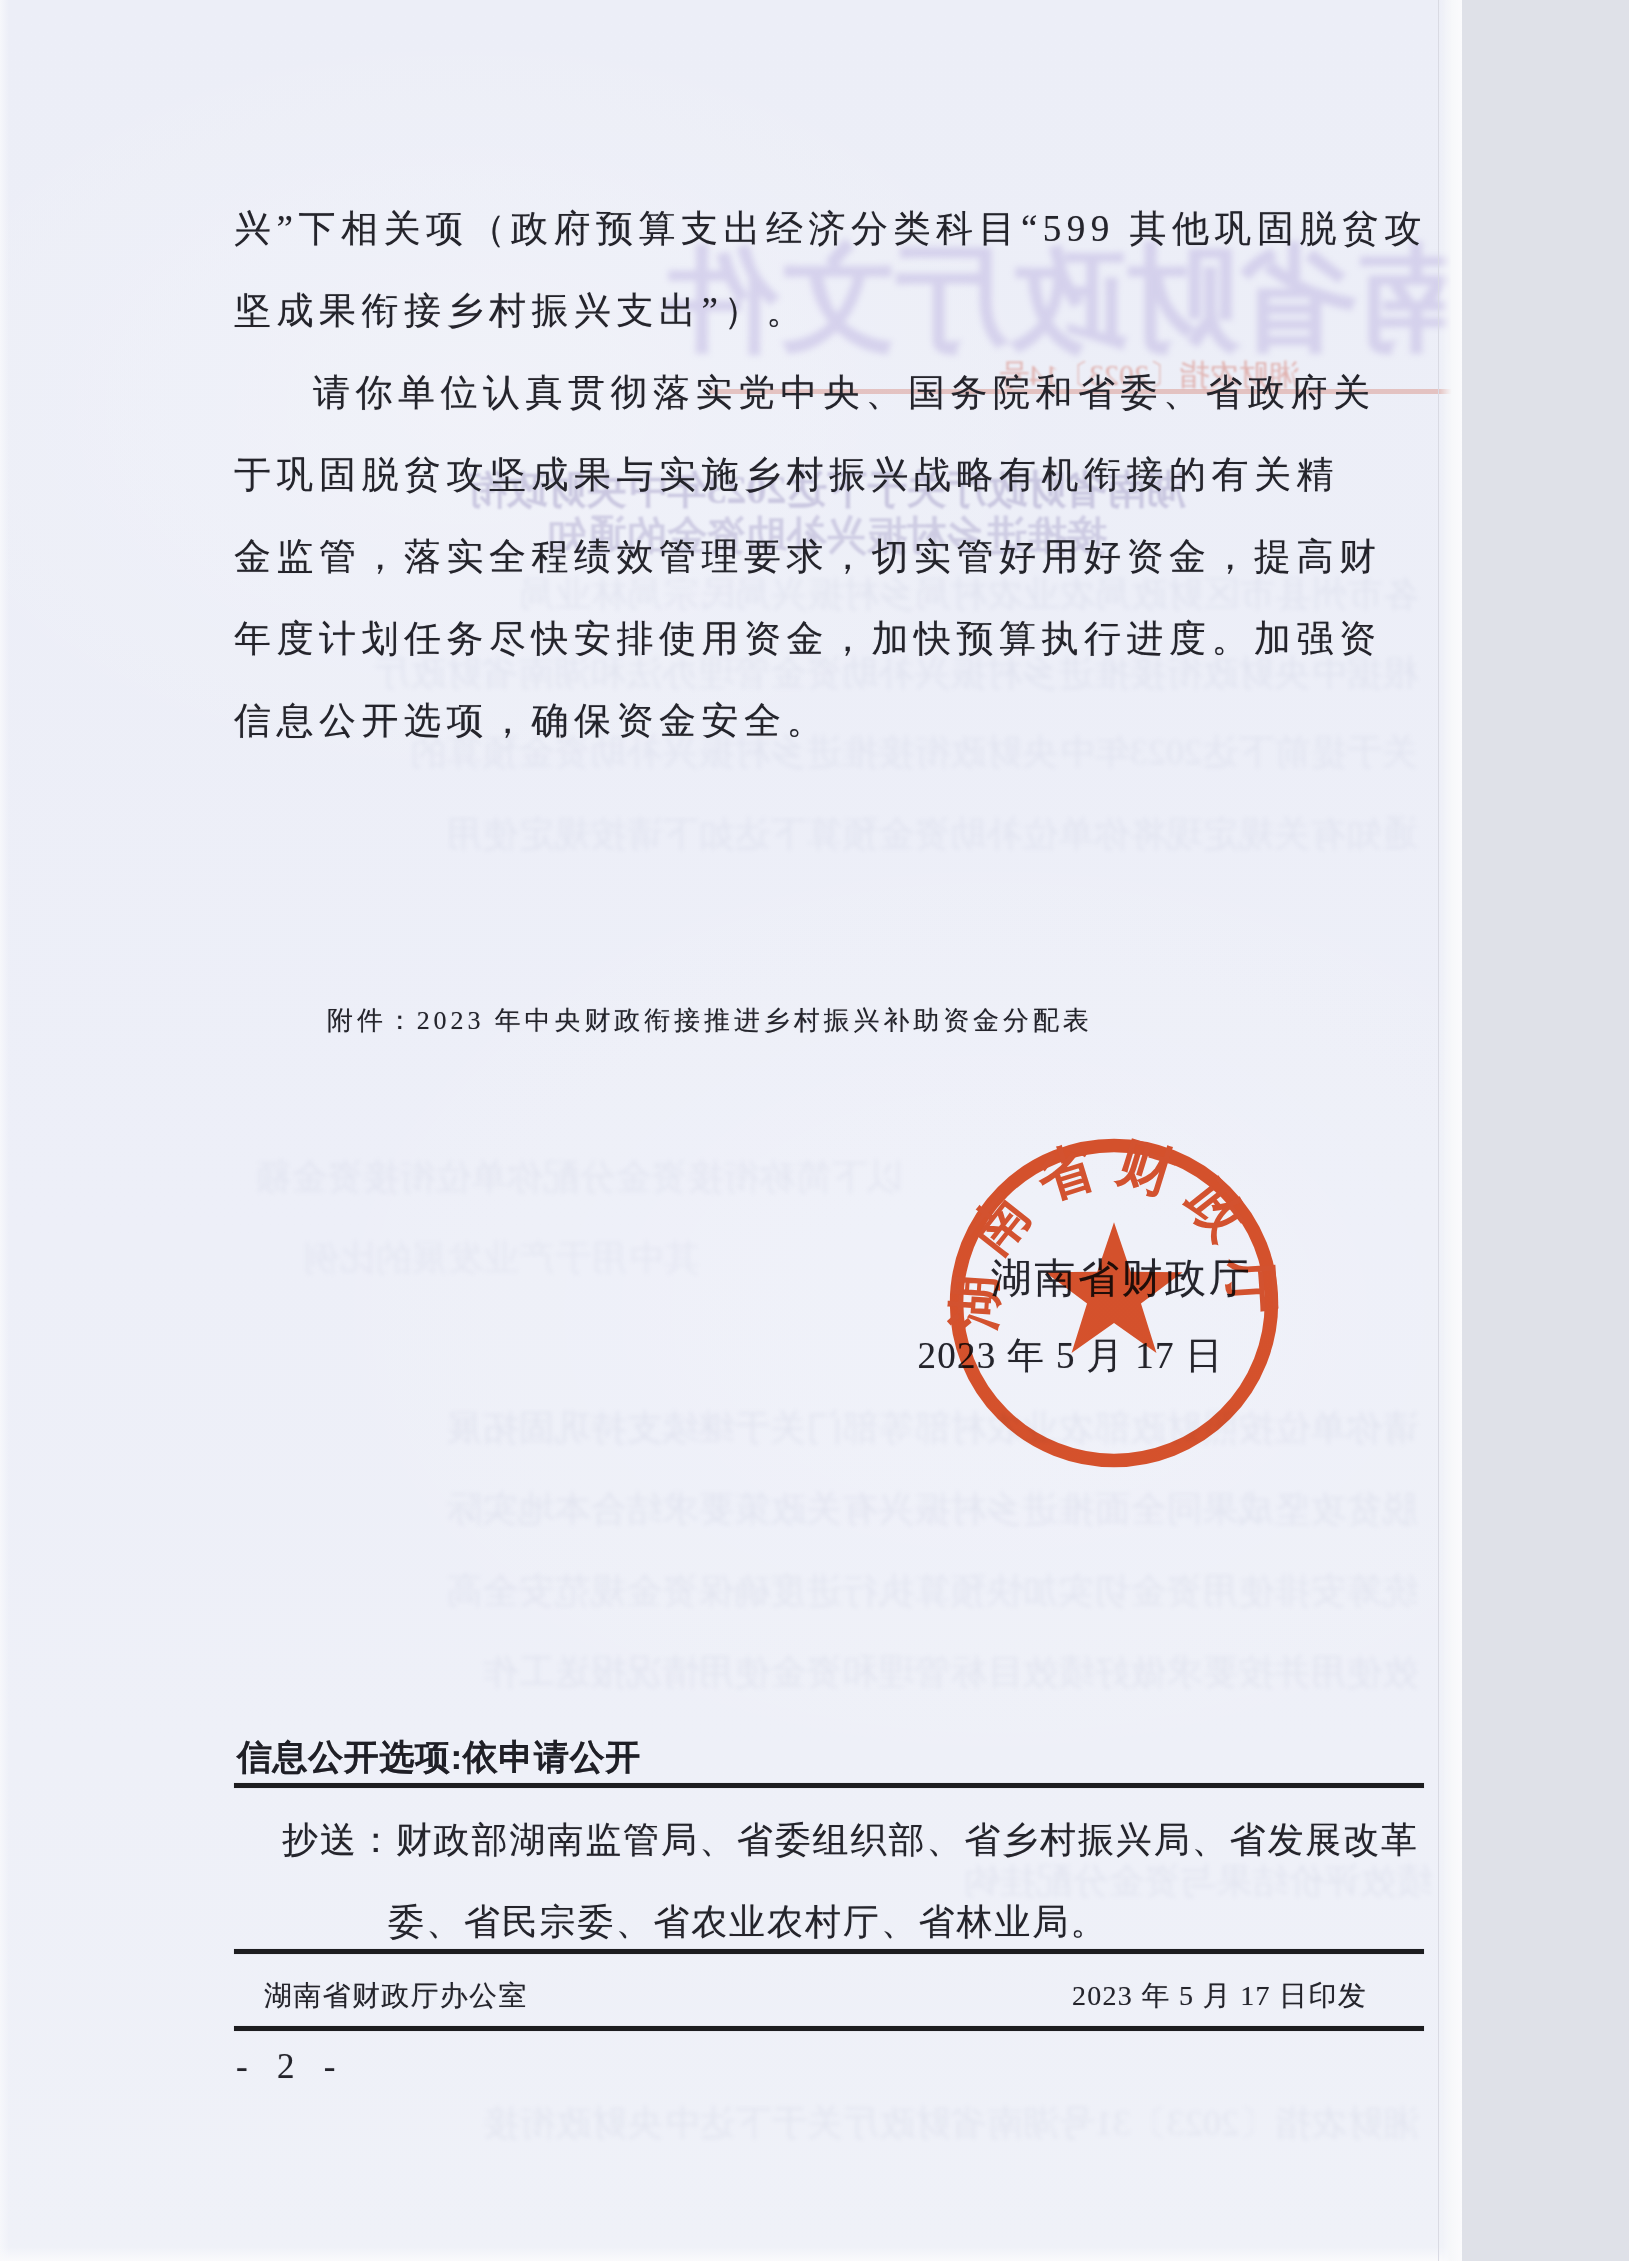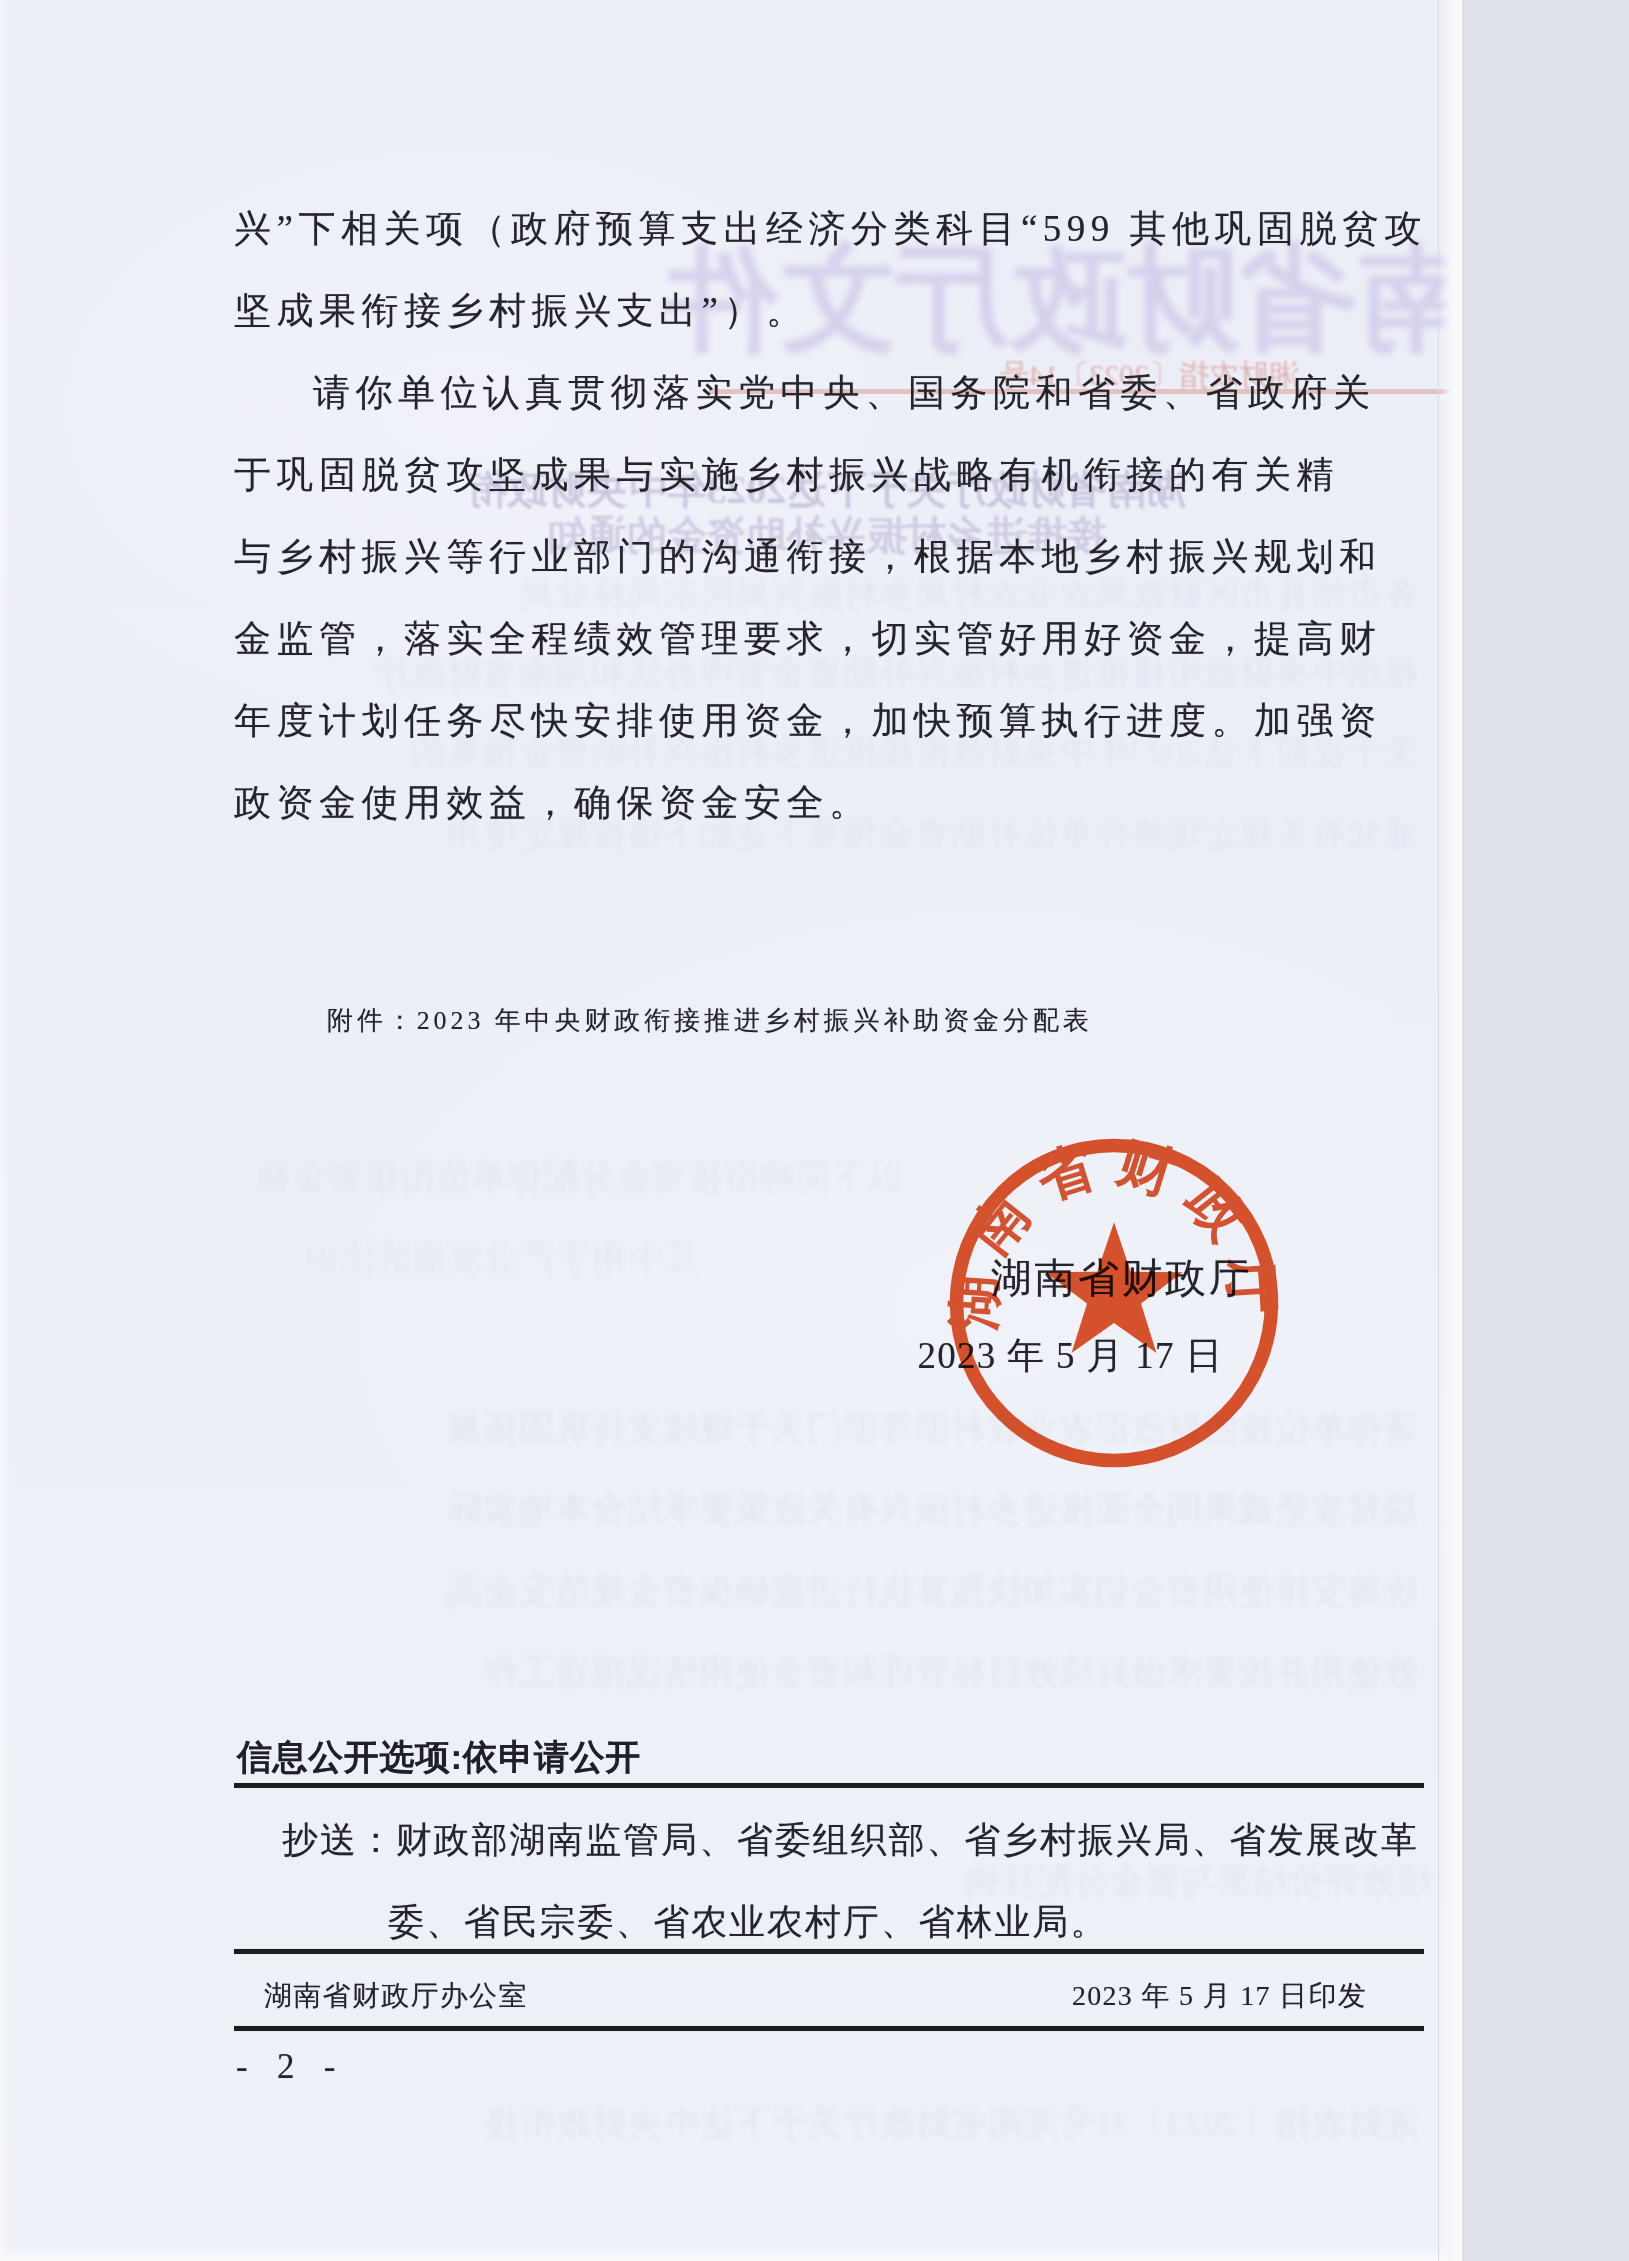--- a/index.html
+++ b/index.html
@@ -86,24 +86,23 @@
       <div class="ghost" style="top: 1652px; left: 245px; width: 1173px; font-size: 36px; color: rgb(154, 160, 191); opacity: 0.13; filter: blur(1.9px);">效使用并按要求做好绩效目标管理和资金使用情况报送工作</div>
       <div class="ghost" style="top: 1861px; left: 916px; width: 516px; font-size: 36px; color: rgb(154, 160, 191); opacity: 0.13; filter: blur(1.9px);">绩效评价结果与资金分配挂钩</div>
       <div class="ghost" style="top: 2103px; left: 426px; width: 993px; font-size: 36px; color: rgb(154, 160, 191); opacity: 0.13; filter: blur(1.9px);">湘财农指〔2023〕31号湖南省财政厅关于下达中央财政衔接</div>
     </div>
 
   <div id="body-lines" class="abs ink">
       <div class="body-line">兴”下相关项（政府预算支出经济分类科目“599 其他巩固脱贫攻</div>
       <div class="body-line">坚成果衔接乡村振兴支出”）。</div>
       <div class="body-line indent">请你单位认真贯彻落实党中央、国务院和省委、省政府关</div>
       <div class="body-line">于巩固脱贫攻坚成果与实施乡村振兴战略有机衔接的有关精</div>
-      <div class="body-line">与乡村振兴等行业部门的沟通衔接，根据本地乡村振兴规划和</div>
       <div class="body-line">金监管，落实全程绩效管理要求，切实管好用好资金，提高财</div>
       <div class="body-line">年度计划任务尽快安排使用资金，加快预算执行进度。加强资</div>
-      <div class="body-line">政资金使用效益，确保资金安全。</div>
+      <div class="body-line">信息公开选项，确保资金安全。</div>
     </div>
 
   <div id="attachment-line" class="abs ink">附件：2023 年中央财政衔接推进乡村振兴补助资金分配表</div>
 
   <div id="issuer-name" class="abs ink">湖南省财政厅</div>
   <div id="issue-date" class="abs ink">2023 年 5 月 17 日</div>
 
   <svg id="official-seal" class="abs" viewBox="0 0 530 530" xmlns="http://www.w3.org/2000/svg">
     <circle cx="265" cy="265" r="244" fill="none" stroke="#e1491d" stroke-width="21"></circle>
     <polygon fill="#e1491d" points="265,140 290.9,216.4 371.5,217.4 306.8,265.6 330.8,342.6 265,296 199.2,342.6 223.2,265.6 158.5,217.4 239.1,216.4"></polygon>

